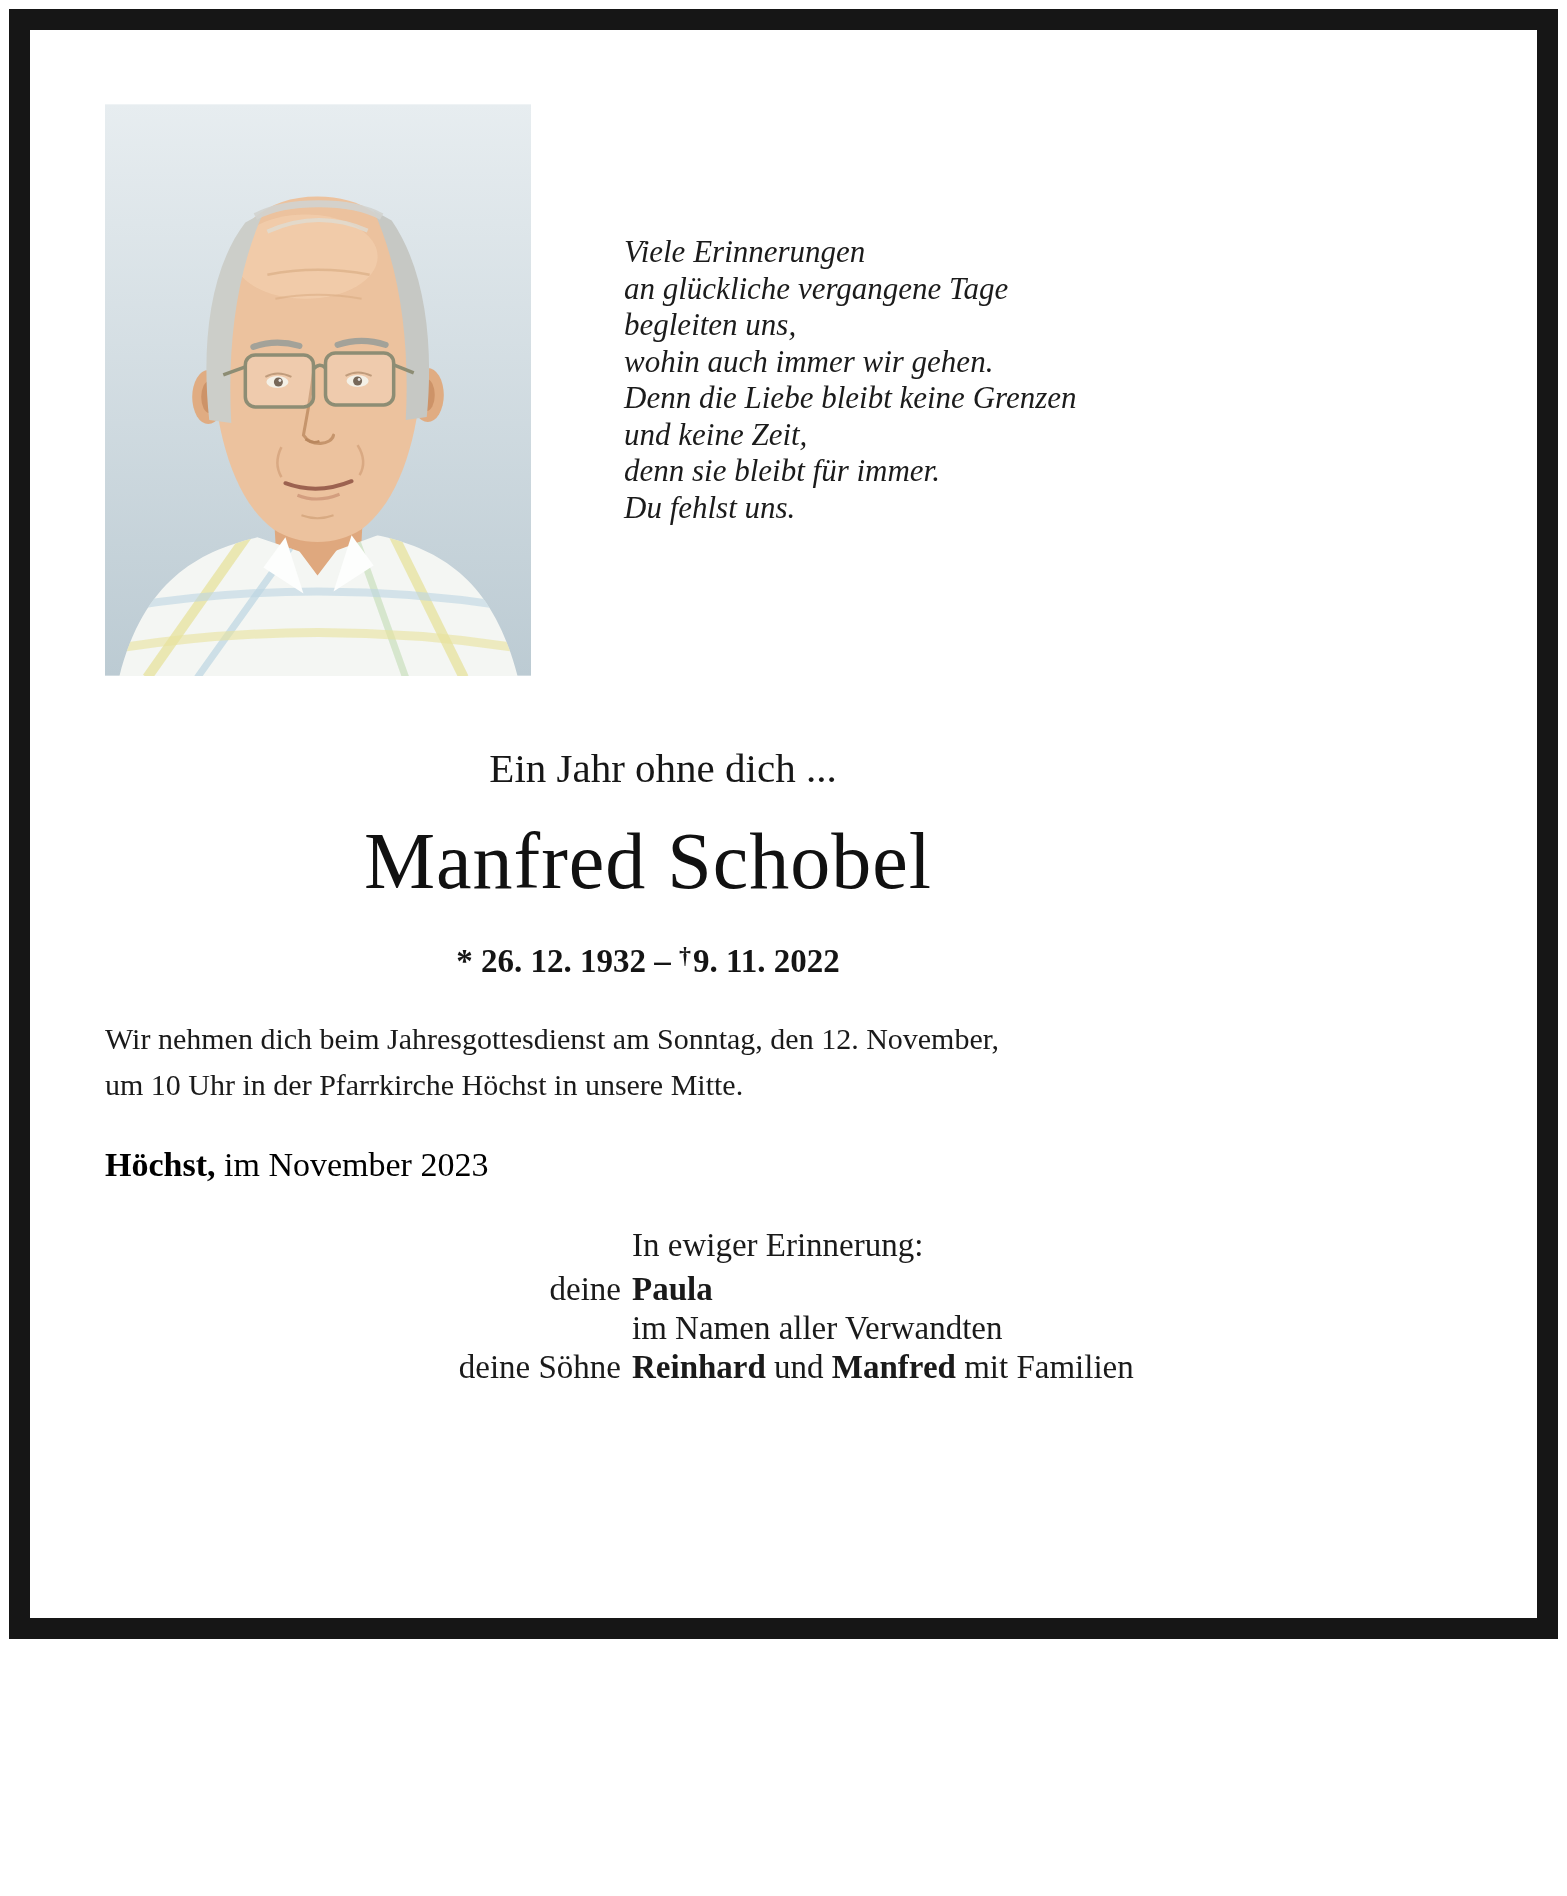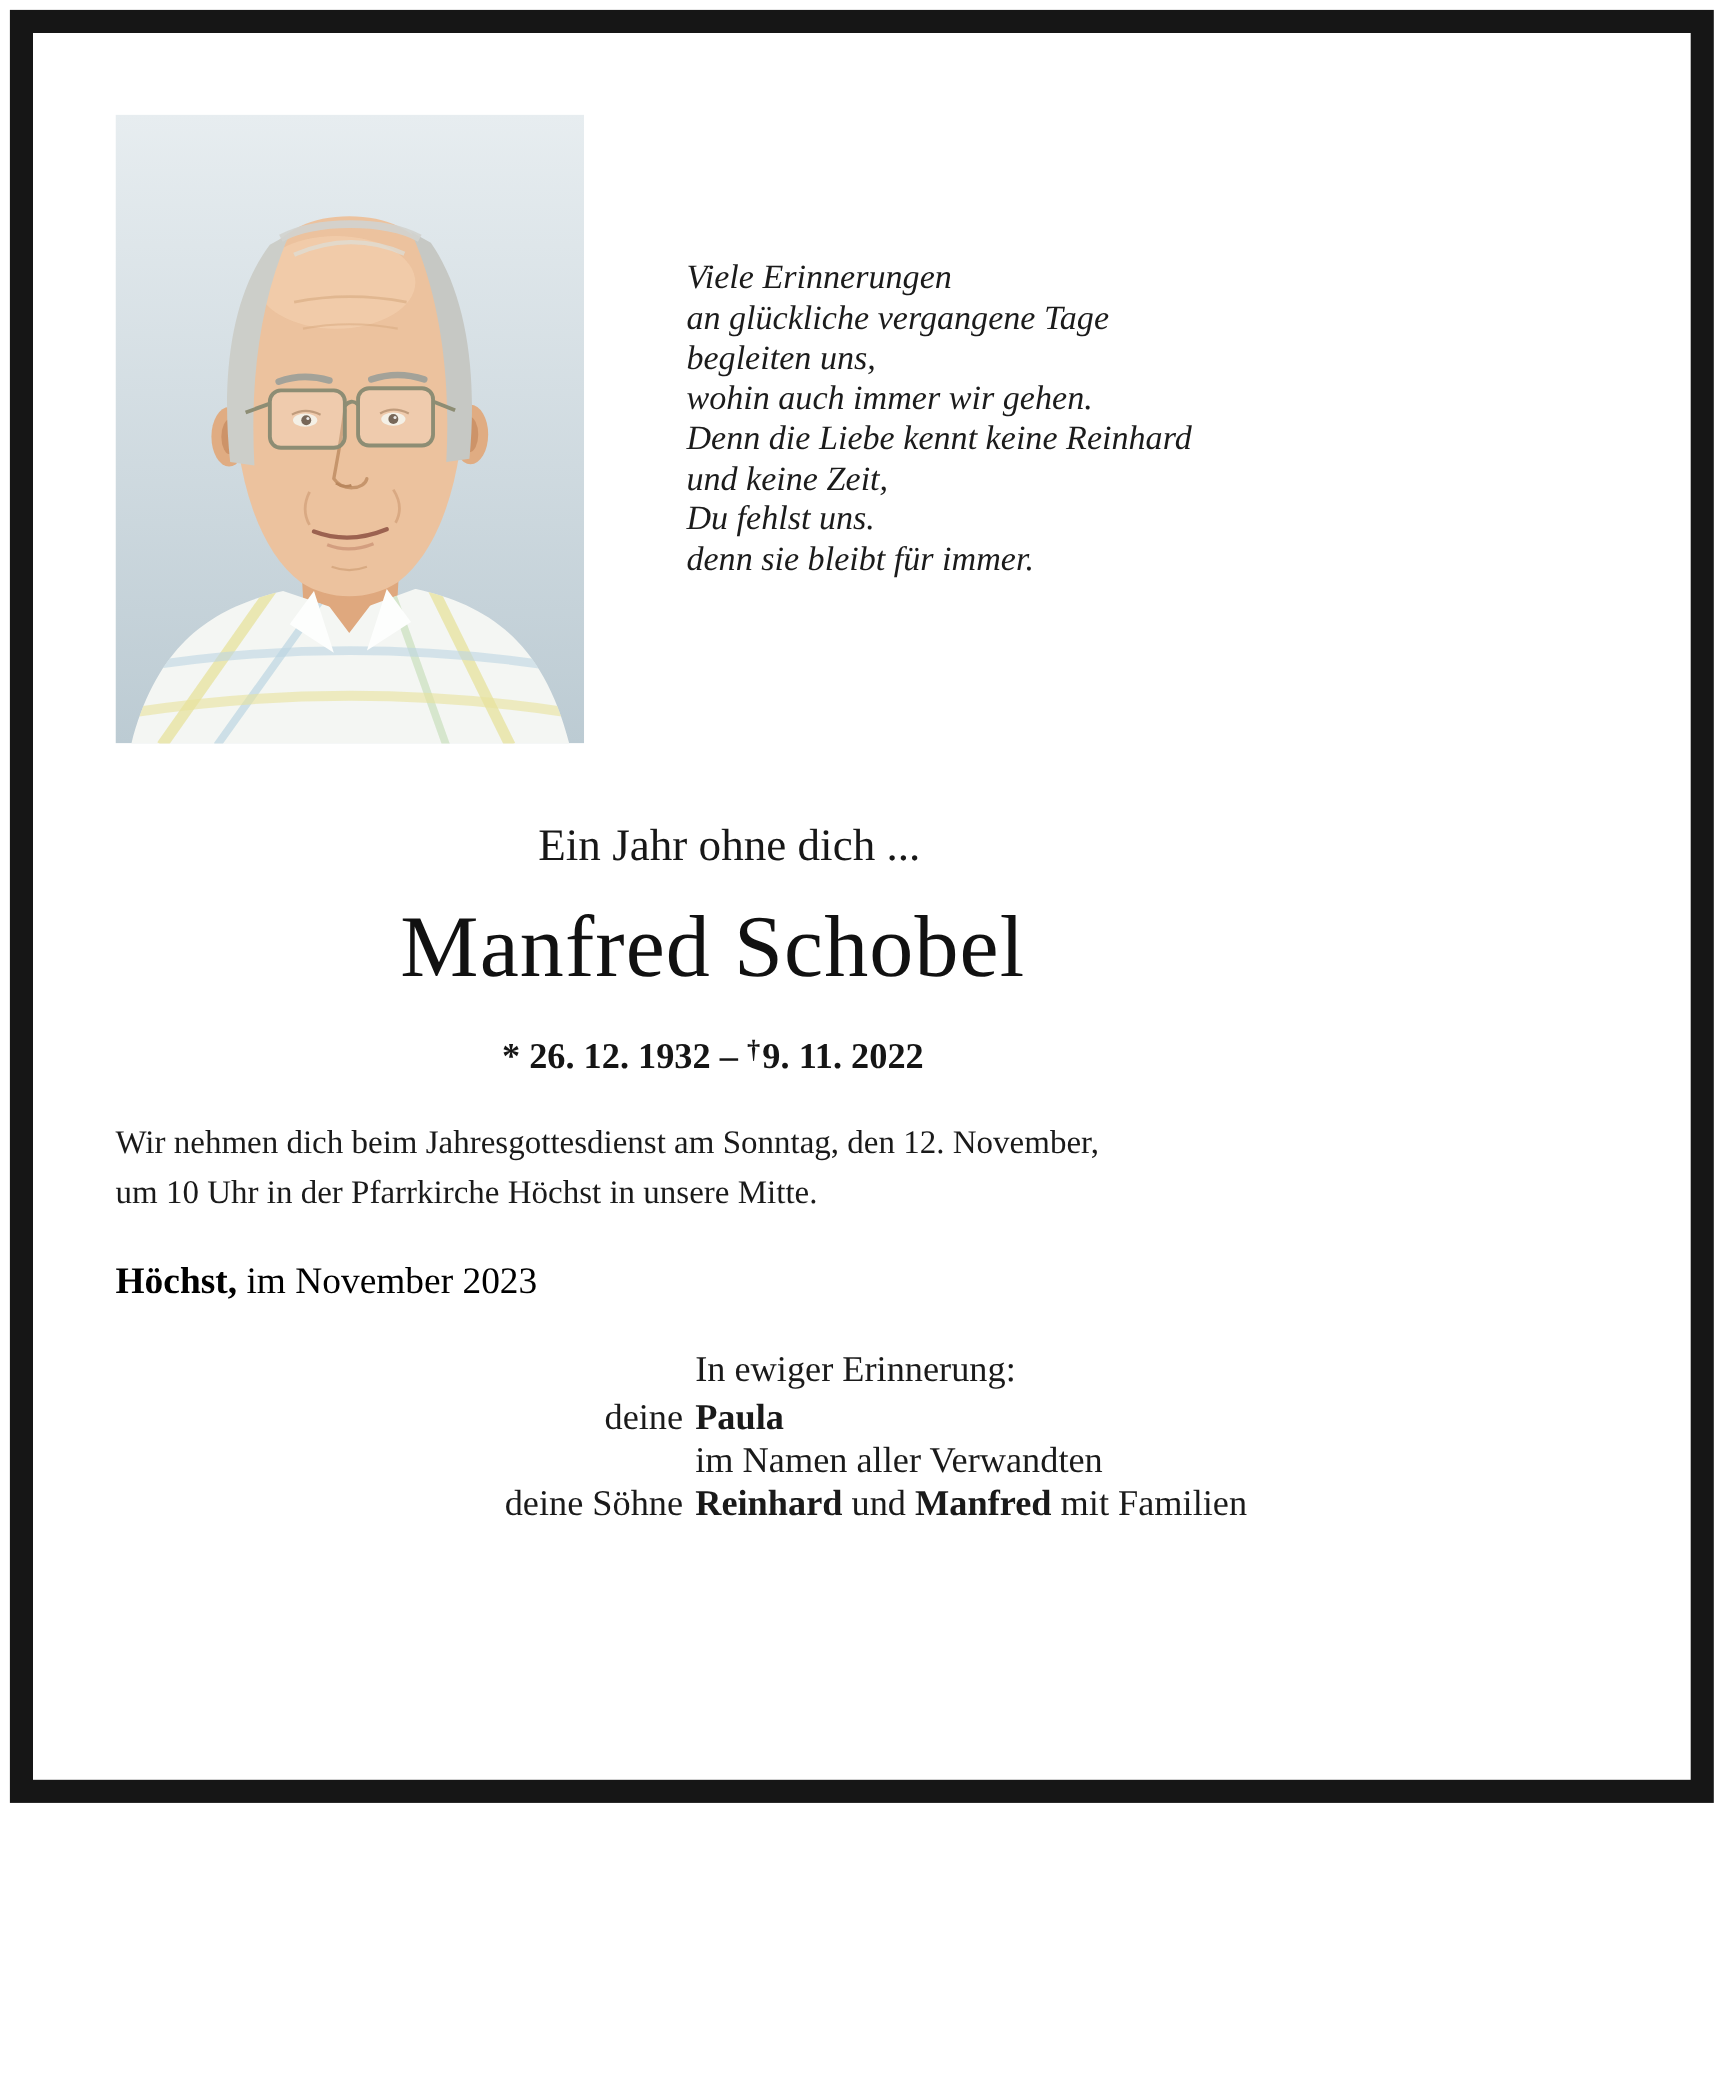--- a/index.html
+++ b/index.html
@@ -196,24 +196,24 @@
         <path d="M288,260 L308,268" fill="none"></path>
       </g>
     </svg>
   </div>
 
   <div class="poem">
     <div>Viele Erinnerungen</div>
     <div>an glückliche vergangene Tage</div>
     <div>begleiten uns,</div>
     <div>wohin auch immer wir gehen.</div>
-    <div>Denn die Liebe kennt keine Reinhard</div>
+    <div>Denn die Liebe bleibt keine Grenzen</div>
     <div>und keine Zeit,</div>
+    <div>denn sie bleibt für immer.</div>
     <div>Du fehlst uns.</div>
-    <div>denn sie bleibt für immer.</div>
   </div>
 
   <div class="intro">Ein Jahr ohne dich ...</div>
   <div class="name">Manfred Schobel</div>
   <div class="dates">
     <span class="star">*</span>
     <span>26. 12. 1932</span>
     <span>–</span>
     <span class="dagger">†</span><span>9. 11. 2022</span>
   </div>

